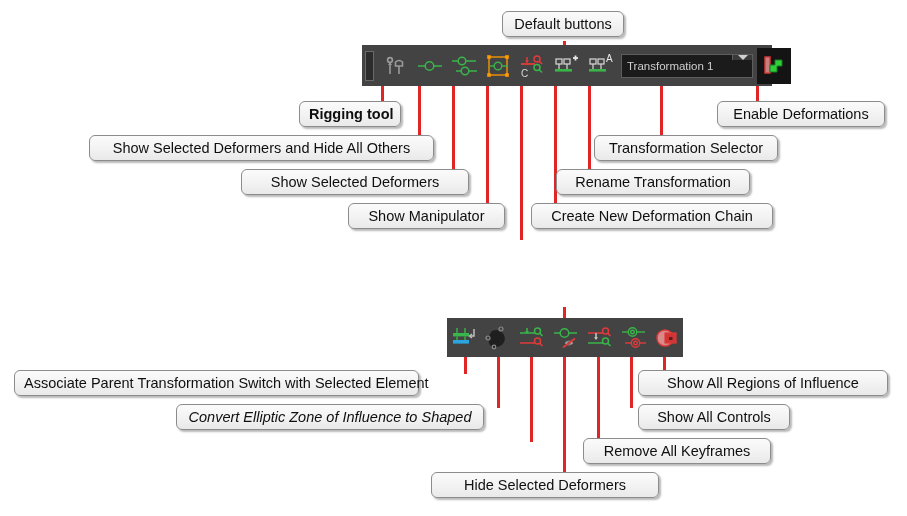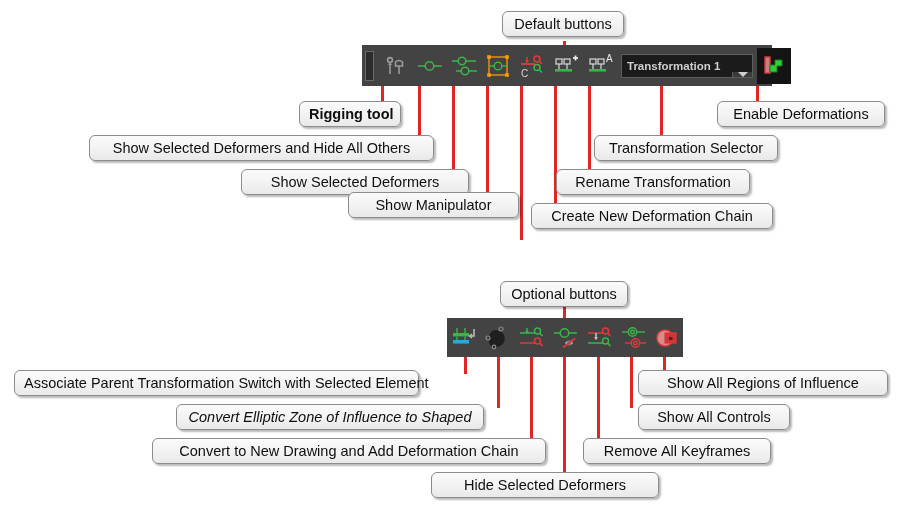--- a/index.html
+++ b/index.html
@@ -58,25 +58,24 @@
     display:flex;align-items:center;justify-content:center;
     position:relative;
   }
   .tbtn svg{display:block;}
 
   
   .combo{
     flex:0 0 auto;
     width:132px;height:24px;
     margin-left:4px;
-    display:flex;align-items:flex-end;
+    display:flex;align-items:flex-start;
     background:#1b1b1b;
     border:1px solid #5d5d5d;
     box-sizing:border-box;
-    font-weight:bold;
   }
   .combo .val{
     flex:1 1 auto;
     color:#cfcfcf;
     font-size:11.5px;
     line-height:22px;
     padding-left:5px;
     overflow:hidden;white-space:nowrap;
   }
   .combo .arrow{
@@ -352,34 +351,32 @@
   <div class="callout" style="left:717px;top:101px;width:168px;">Enable Deformations</div>
 
   <div class="callout" style="left:89px;top:135px;width:345px;">Show Selected Deformers and Hide All Others</div>
 
   <div class="callout" style="left:594px;top:135px;width:184px;">Transformation Selector</div>
 
   <div class="callout" style="left:241px;top:169px;width:228px;">Show Selected Deformers</div>
 
   <div class="callout" style="left:556px;top:169px;width:194px;">Rename Transformation</div>
 
-  <div class="callout" style="left:348px;top:192px;width:171px;">Show Manipulator</div>
+  <div class="callout" style="left:348px;top:203px;width:157px;">Show Manipulator</div>
 
   <div class="callout" style="left:531px;top:203px;width:242px;">Create New Deformation Chain</div>
 
 
-  <div class="callout" style="left:500px;top:281px;width:128px;">Optional buttons</div>
 
   <div class="callout" style="left:14px;top:370px;width:405px;">Associate Parent Transformation Switch with Selected Element</div>
 
   <div class="callout" style="left:638px;top:370px;width:250px;">Show All Regions of Influence</div>
 
   <div class="callout" style="left:176px;top:404px;width:308px;font-style:italic;">Convert Elliptic Zone of Influence to Shaped</div>
 
   <div class="callout" style="left:608px;top:404px;width:152px;margin-left:30px;">Show All Controls</div>
 
-  <div class="callout" style="left:152px;top:438px;width:394px;">Convert to New Drawing and Add Deformation Chain</div>
 
   <div class="callout" style="left:583px;top:438px;width:188px;">Remove All Keyframes</div>
 
   <div class="callout" style="left:431px;top:472px;width:228px;">Hide Selected Deformers</div>
 
 </div>
 
 </body></html>

